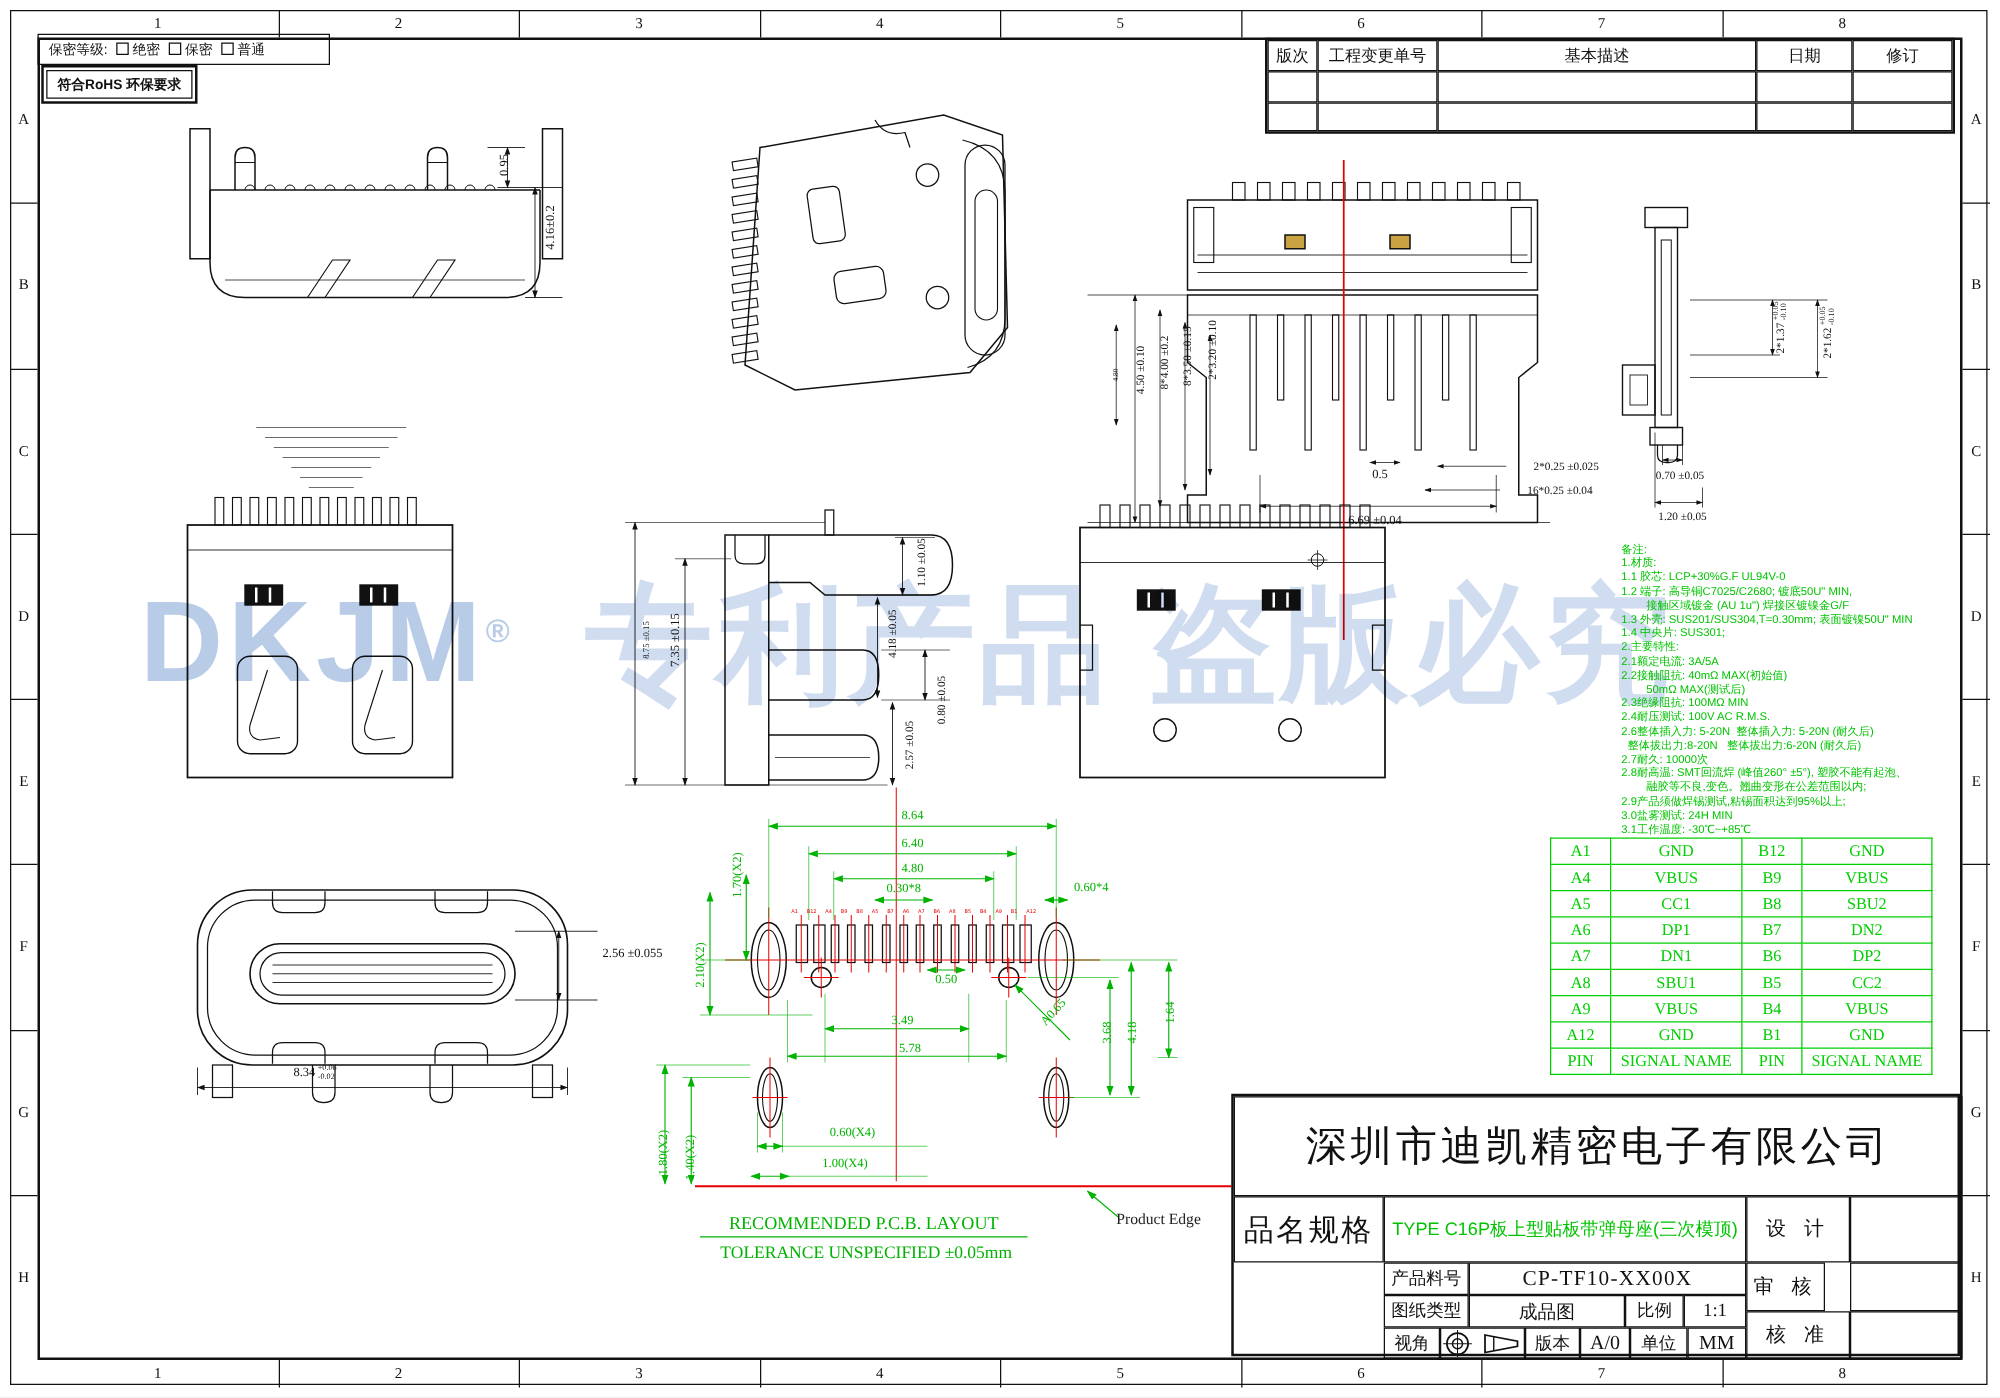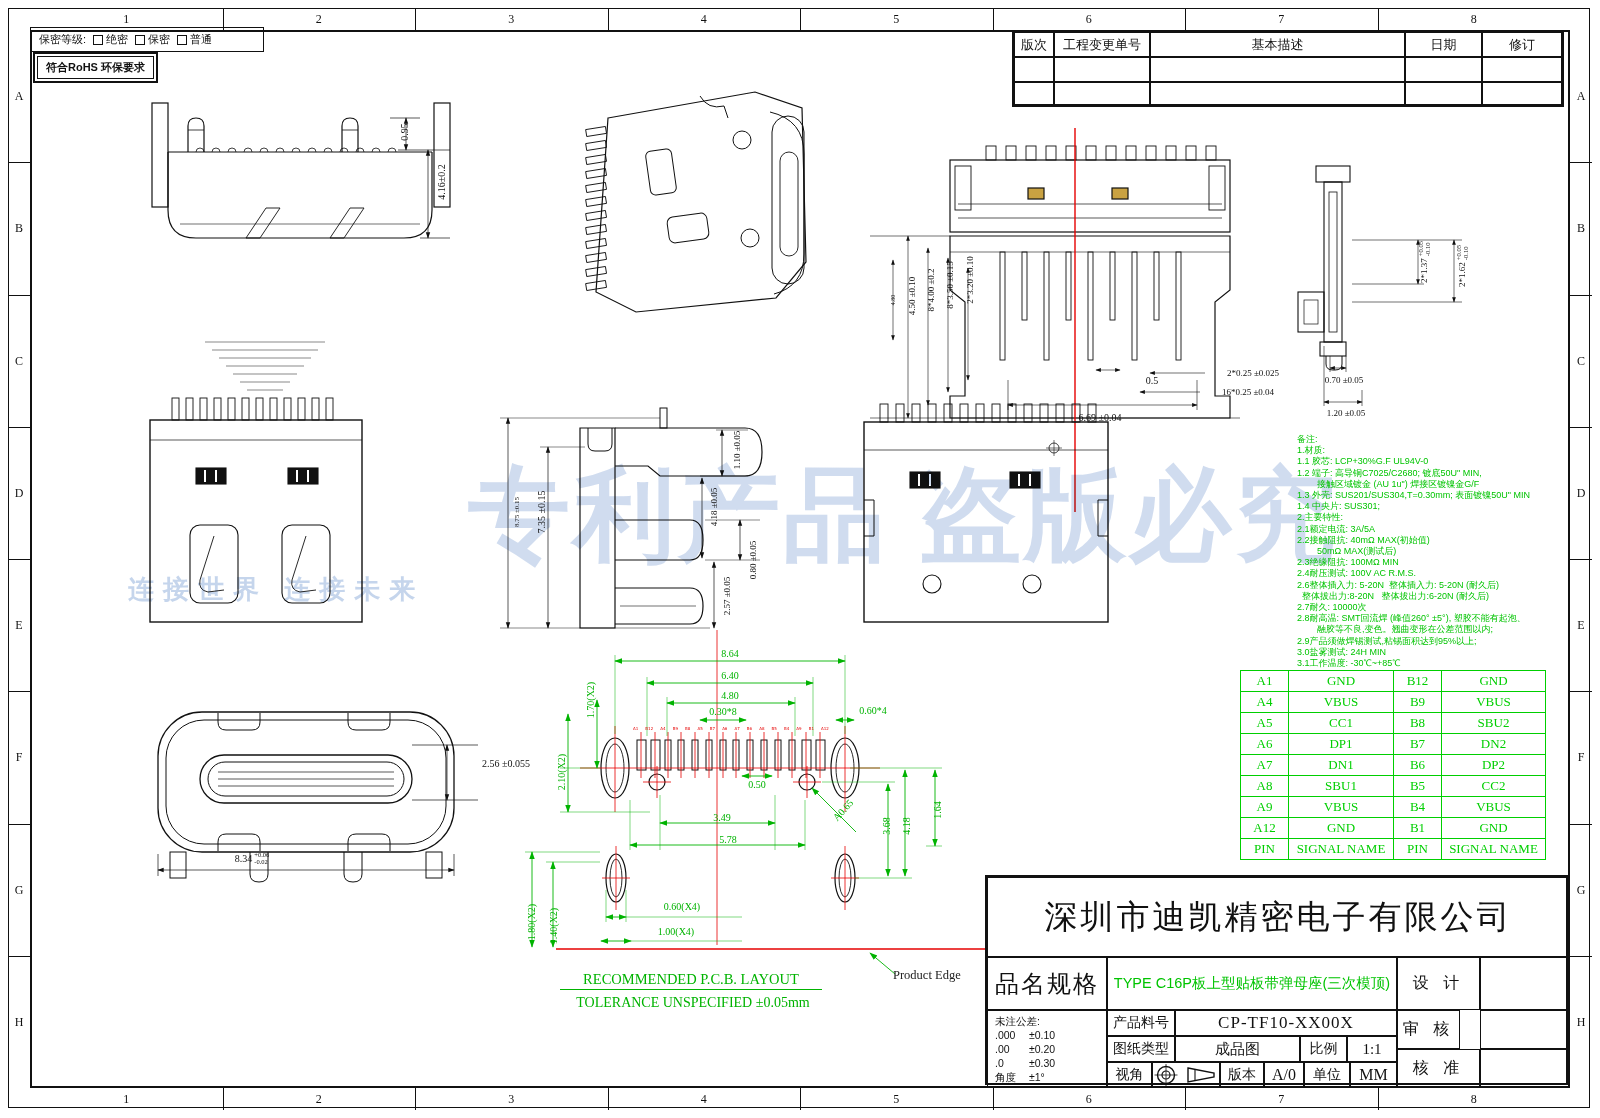--- a/index.html
+++ b/index.html
@@ -470,21 +470,21 @@
         <line x1="631" y1="941" x2="742" y2="941" stroke-width="0.5"></line>
         <line x1="525" y1="852" x2="600" y2="852" stroke-width="0.5"></line>
         <line x1="546" y1="862" x2="600" y2="862" stroke-width="0.5"></line>
         <line x1="532" y1="852" x2="532" y2="947" marker-start="url(#mg)" marker-end="url(#mg)"></line>
         <line x1="553" y1="862" x2="553" y2="947" marker-start="url(#mg)" marker-end="url(#mg)"></line>
         <line x1="870" y1="953" x2="895" y2="974" marker-start="url(#mg)"></line>
       </g>
     </g>
   </svg>
 
-  <div class="wm wm-slogan">连接世界 连接未来</div>
+  <div class="wm wm-dkjm"><span>DKJM</span><sup>®</sup></div>
   <div class="wm wm-big">专利产品 盗版必究</div>
 
   <div class="txt sec-box">
     <span>保密等级:</span>
     <span id="sec-opts"><span class="sec-opt">
           <span class="cb"></span>
           <span>绝密</span>
         </span><span class="sec-opt">
           <span class="cb"></span>
           <span>保密</span>
@@ -558,21 +558,21 @@
       </div>
       <div class="dim" style="font-size: 9px; left: 931px; top: 290px; transform: translate(-50%, -50%) rotate(-90deg);">
         <span>8*4.00 ±0.2</span>
       </div>
       <div class="dim" style="font-size: 9px; left: 950px; top: 285px; transform: translate(-50%, -50%) rotate(-90deg);">
         <span>8*3.50 ±0.15</span>
       </div>
       <div class="dim" style="font-size: 9px; left: 970px; top: 280px; transform: translate(-50%, -50%) rotate(-90deg);">
         <span>2*3.20 ±0.10</span>
       </div>
-      <div class="dim" style="left: 1144px; top: 380px; transform: translate(-50%, -50%) rotate(0deg); padding-left: 16px;">
+      <div class="dim" style="left: 1096px; top: 380px; transform: translate(-50%, -50%) rotate(0deg); padding-left: 16px;">
         <span>0.5</span>
       </div>
       <div class="dim" style="left: 1100px; top: 417px; transform: translate(-50%, -50%) rotate(0deg);">
         <span>6.69 ±0.04</span>
       </div>
       <div class="dim" style="font-size: 9px; left: 1253px; top: 373px; transform: translate(-50%, -50%) rotate(0deg);">
         <span>2*0.25 ±0.025</span>
       </div>
       <div class="dim" style="font-size: 9px; left: 1248px; top: 392px; transform: translate(-50%, -50%) rotate(0deg);">
         <span>16*0.25 ±0.04</span>
@@ -766,29 +766,20 @@
       </tbody>
   </table>
 
   <div id="tb">
     <div class="tbc company" style="left:0;top:0;width:583px;height:80px;">深圳市迪凯精密电子有限公司</div>
     <div class="tbc lbl-big" style="left:0;top:80px;width:120px;height:53px;">品名规格</div>
     <div class="tbc green-val" style="left:120px;top:80px;width:290px;height:53px;">TYPE C16P板上型贴板带弹母座(三次模顶)</div>
     <div class="tbc sign" style="left:410px;top:80px;width:83px;height:53px;">设 计</div>
     <div class="tbc" style="left:493px;top:80px;width:90px;height:53px;"></div>
 
-    <div class="tbc tolblock" style="left:0;top:133px;width:120px;height:77px;">
-      <div>未注公差:</div>
-      <div id="tol-rows">
-          <div class="tolrow"><span>.000</span><span>±0.10</span></div>
-          <div class="tolrow"><span>.00</span><span>±0.20</span></div>
-          <div class="tolrow"><span>.0</span><span>±0.30</span></div>
-          <div class="tolrow"><span>角度</span><span>±1°</span></div>
-        </div>
-    </div>
     <div class="tbc lbl-cn" style="left:120px;top:133px;width:68px;height:26px;">产品料号</div>
     <div class="tbc serifv" style="left:188px;top:133px;width:222px;height:26px;font-size:17px;letter-spacing:1px;">CP-TF10-XX00X</div>
     <div class="tbc sign" style="left:410px;top:133px;width:63px;height:39px;">审 核</div>
     <div class="tbc" style="left:493px;top:133px;width:90px;height:39px;"></div>
 
     <div class="tbc lbl-cn" style="left:120px;top:159px;width:68px;height:26px;">图纸类型</div>
     <div class="tbc" style="left:188px;top:159px;width:125px;height:26px;font-size:15px;">成品图</div>
     <div class="tbc lbl-cn" style="left:313px;top:159px;width:47px;height:26px;">比例</div>
     <div class="tbc serifv" style="left:360px;top:159px;width:50px;height:26px;font-size:15px;">1:1</div>
 

